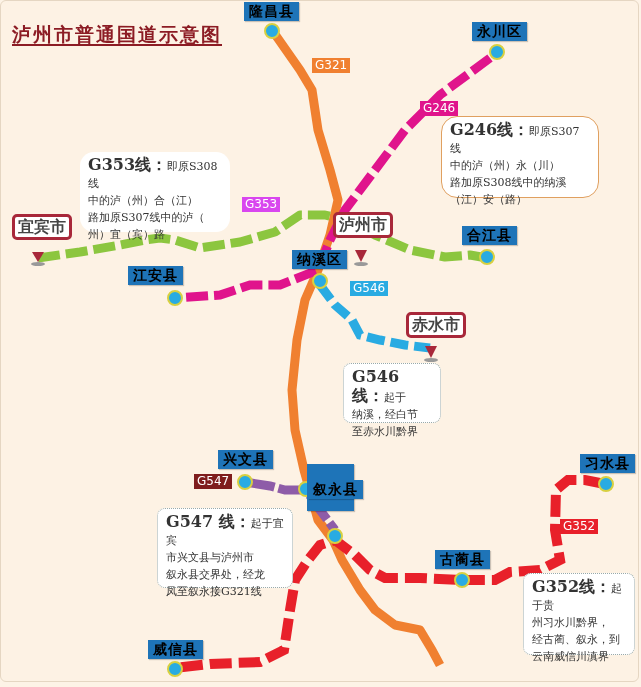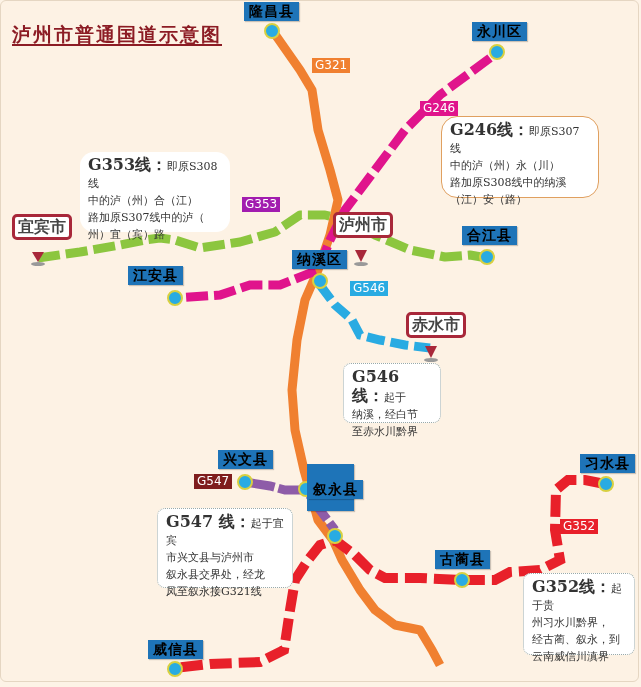--- a/index.html
+++ b/index.html
@@ -106,21 +106,21 @@
 <div class="label" style="left:580px;top:454px;">习水县</div>
 <div class="label" style="left:435px;top:550px;">古蔺县</div>
 <div class="label" style="left:148px;top:640px;">威信县</div>
 
 <div class="pin" style="left:12px;top:214px;">宜宾市</div>
 <div class="pin" style="left:333px;top:212px;">泸州市</div>
 <div class="pin" style="left:406px;top:312px;">赤水市</div>
 
 <div class="rtag" style="left:312px;top:58px;background:#f08030;">G321</div>
 <div class="rtag" style="left:420px;top:101px;background:#e0148c;">G246</div>
-<div class="rtag" style="left:242px;top:197px;background:#a21caf;">G353</div>
+<div class="rtag" style="left:242px;top:197px;background:#d946ef;">G353</div>
 <div class="rtag" style="left:350px;top:281px;background:#29abe2;">G546</div>
 <div class="rtag" style="left:194px;top:474px;background:#7f1d1d;">G547</div>
 <div class="rtag" style="left:560px;top:519px;background:#e8202a;">G352</div>
 
 <div class="note orange" style="left:441px;top:116px;width:158px;height:82px;">
   <b>G246线：</b><span>即原S307线</span><br>
   <span>中的泸（州）永（川）</span><br>
   <span>路加原S308线中的纳溪</span><br>
   <span>（江）安（路）</span>
 </div>

